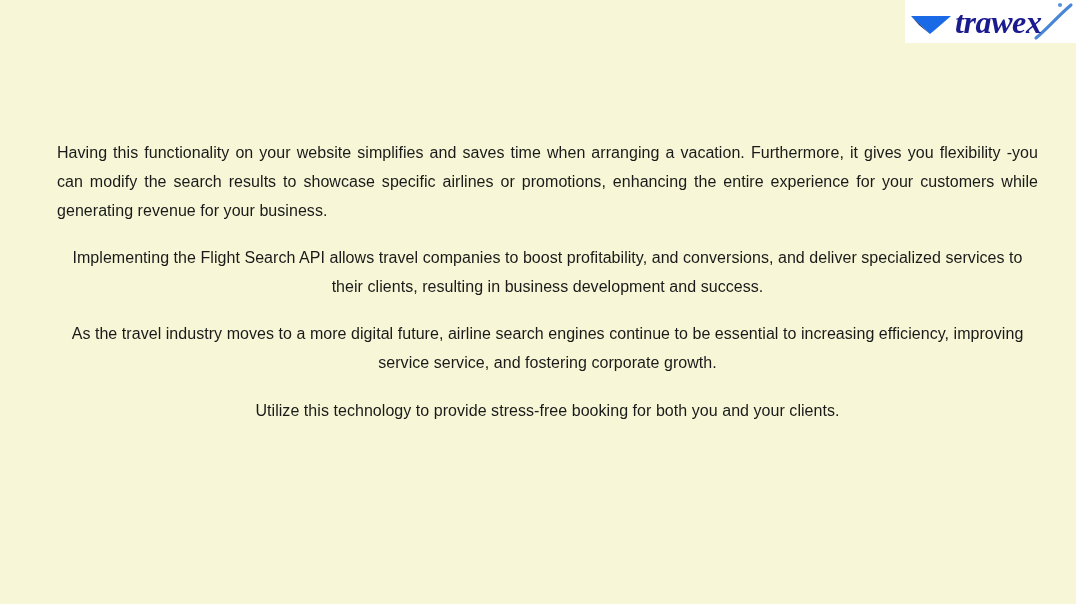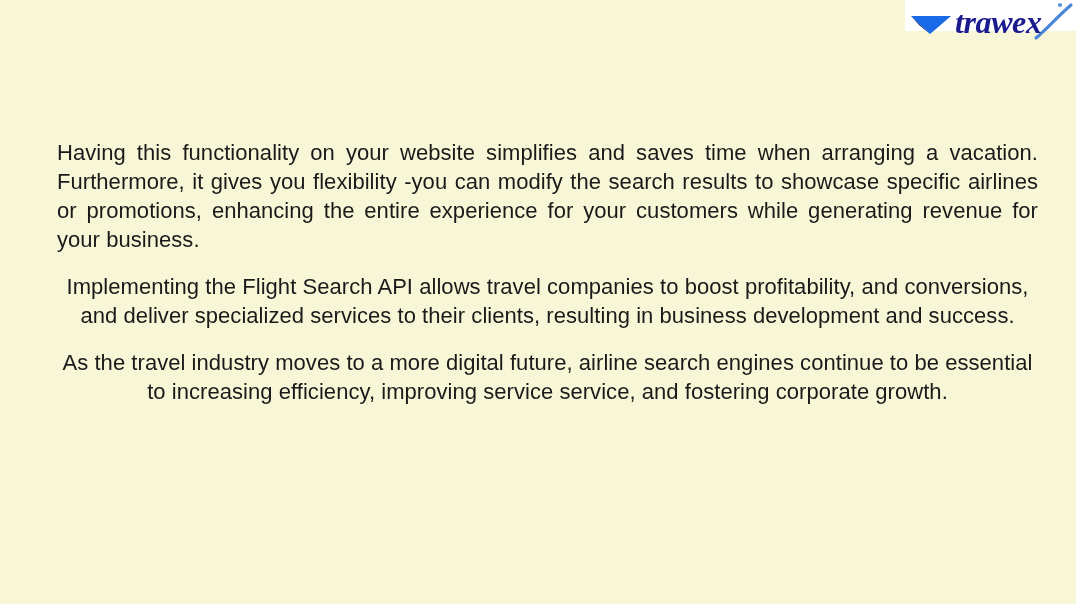--- a/index.html
+++ b/index.html
@@ -23,21 +23,21 @@
     background: #f7f7d7;
     box-sizing: border-box;
   }
 
   
   .logo-wrap {
     position: absolute;
     top: 0px;
     left: 905px;
     width: 171px;
-    height: 31px;
+    height: 43px;
     background: #ffffff;
     overflow: visible;
   }
   .logo-inner {
     position: relative;
     width: 100%;
     height: 100%;
   }
   .logo-svg {
     position: absolute;
@@ -52,21 +52,21 @@
   .content {
     position: absolute;
     left: 57px;
     top: 138px;
     width: 981px;
   }
   .para {
     margin: 0 0 16px 0;
     color: #1a1a1a;
     font-family: "Liberation Sans", sans-serif;
-    font-size: 22px;
+    font-size: 16px;
     line-height: 29px;
     text-align: justify;
     letter-spacing: 0.05px;
   }
   .para:last-child {
     margin-bottom: 0;
   }
   
   .para-left {
     text-align: center;
@@ -95,15 +95,16 @@
 
         <text x="50" y="34" font-family="'Liberation Serif', serif" font-size="32" font-weight="bold" font-style="italic" fill="#1b1b8f" letter-spacing="-0.4">trawex</text>
       </svg>
     </div>
   </div>
 
   <div class="content">
     <p class="para p1">Having this functionality on your website simplifies and saves time when arranging a vacation. Furthermore, it gives you flexibility -you can modify the search results to showcase specific airlines or promotions, enhancing the entire experience for your customers while generating revenue for your business.</p>
     <p class="para p2 para-left">Implementing the Flight Search API allows travel companies to boost profitability, and conversions, and deliver specialized services to their clients, resulting in business development and success.</p>
     <p class="para p3 para-left">As the travel industry moves to a more digital future, airline search engines continue to be essential to increasing efficiency, improving service service, and fostering corporate growth.</p>
+    <p class="para p4 para-left">Utilize this technology to provide stress-free booking for both you and your clients.</p>
   </div>
 
 </div>
 
 </body></html>

